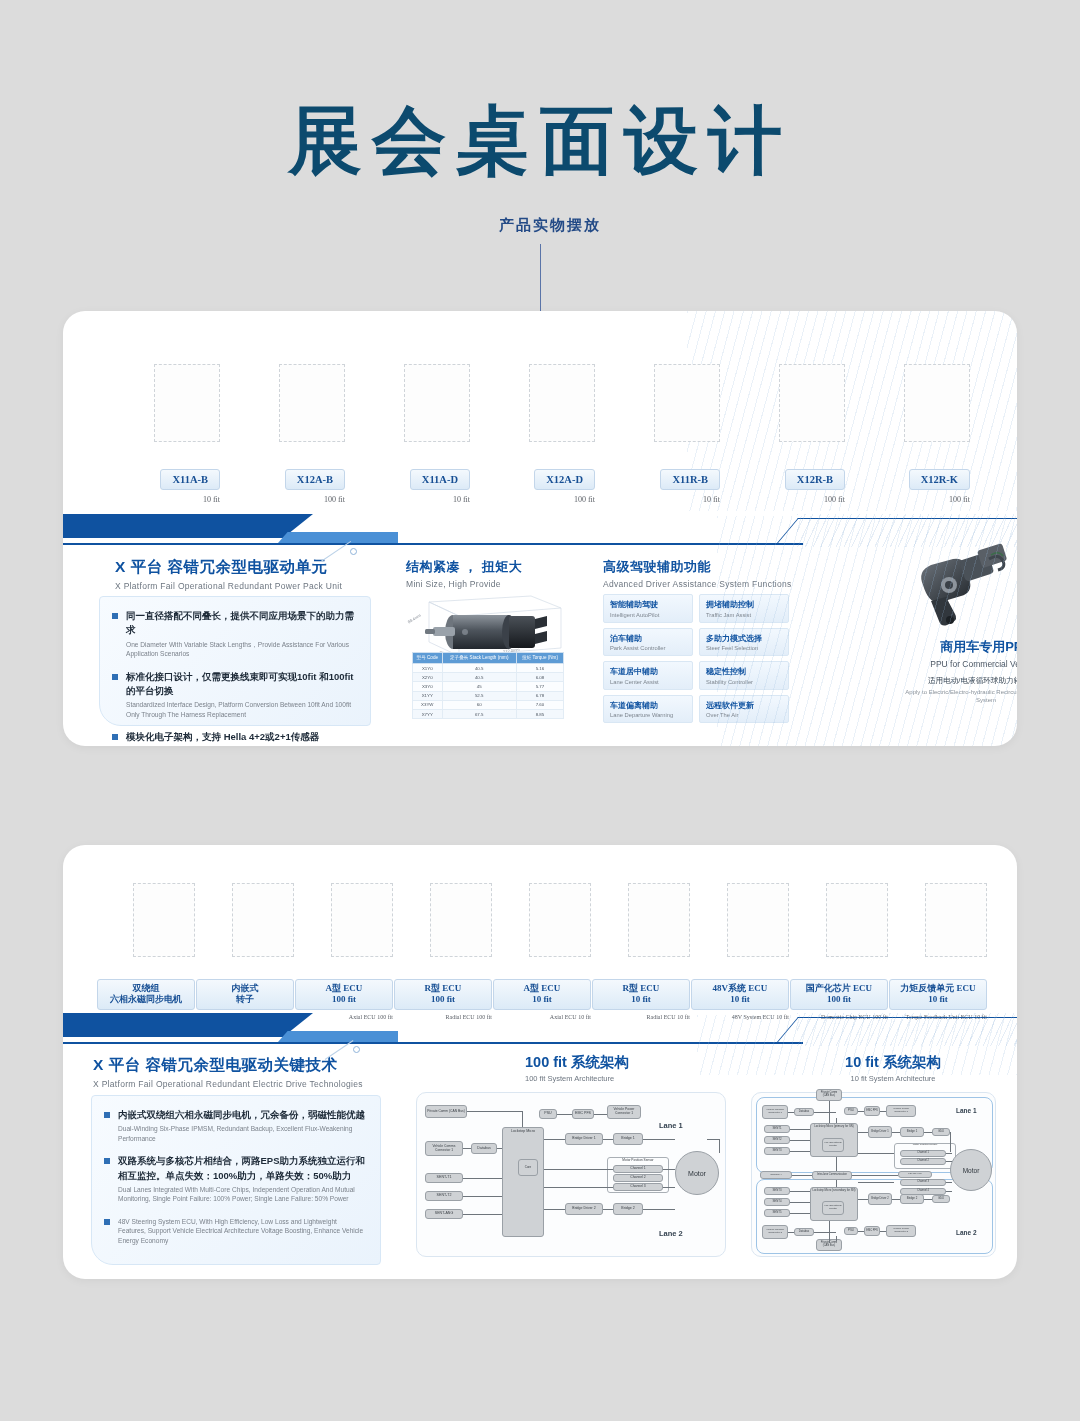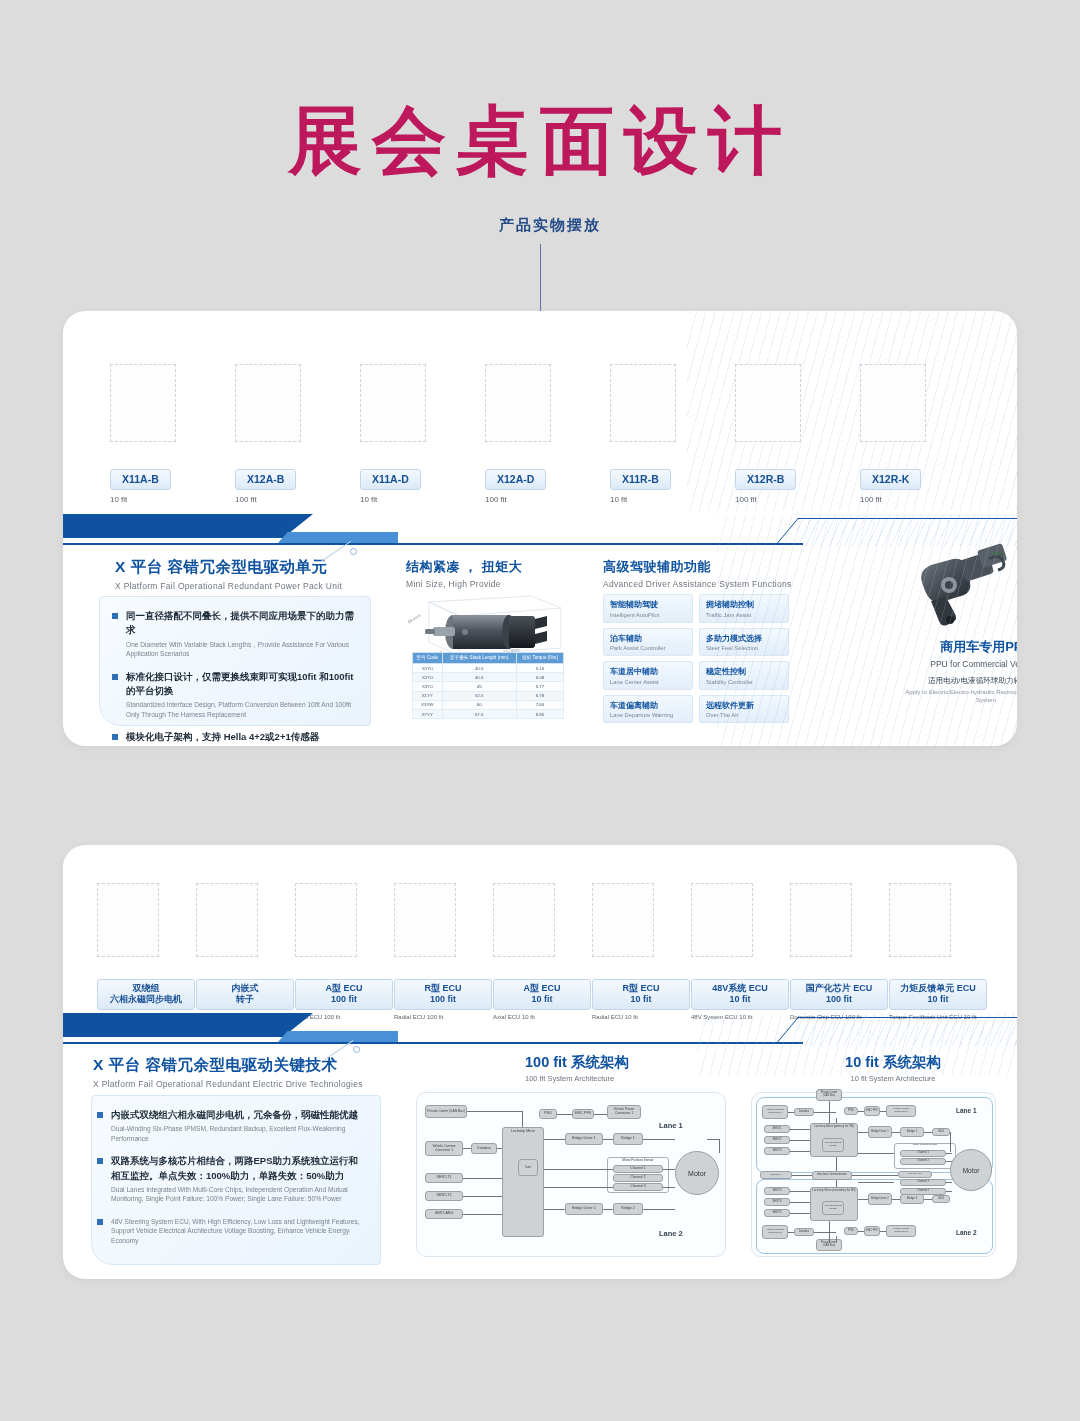--- a/index.html
+++ b/index.html
@@ -7,21 +7,21 @@
     width:1080px; height:1421px;
     background:#dcdcdc;
     font-family:"Liberation Sans","DejaVu Sans",sans-serif;
     position:relative; overflow:hidden;
   }
   .page { position:relative; width:1080px; height:1421px; }
 
   
   .hero-title{
     position:absolute; top:104px; left:0; width:1080px;
-    text-align:center; color:#be185d; font-size:74px; font-weight:bold;
+    text-align:center; color:#0c4a6e; font-size:74px; font-weight:bold;
     letter-spacing:10px; line-height:1;
   }
   .sub-title{
     position:absolute; top:216px; left:0; width:1080px; text-align:center;
     color:#234a86; font-size:15px; font-weight:bold; letter-spacing:2px;padding-left:20px;
   }
   .connector-line{
     position:absolute; top:244px; left:540px; width:1px; height:122px;
     background:#5a74a8;
   }
@@ -30,21 +30,21 @@
   .panel{
     position:absolute; left:63px; width:954px;
     background:#ffffff; border-radius:22px; overflow:hidden;
     box-shadow:0 2px 10px rgba(0,0,0,.05);
   }
   #panel-1{ top:311px; height:435px; }
   #panel-2{ top:845px; height:434px; }
 
   
   .ph-row{ position:absolute; display:flex; }
-  .ph-cell{ display:flex; flex-direction:column; align-items:flex-start; }
+  .ph-cell{ display:flex; flex-direction:column; align-items:flex-end;font-family:Liberation Serif, serif; }
   .ph-box{ border:1px dashed #cfd4d9; background:#fdfdfd; }
   .tag{
     border:1px solid #c3d6ea; border-radius:3px;
     background:linear-gradient(180deg,#f4f9fd 0%,#dceaf7 100%);
     color:#174f94; font-weight:bold; text-align:center;
     line-height:1.25;
   }
   .tag-sub{ color:#5a5f66; }
 
   
@@ -495,21 +495,21 @@
       <div class="band-hatch"></div>
     </div>
 
     <div class="head-block" style="top:210px;left:30px;">
       <div class="sec-cn">X 平台  容错冗余型电驱动关键技术</div>
       <div class="sec-en">X  Platform   Fail Operational Redundant Electric Drive Technologies</div>
     </div>
     <div class="head-arm" style="top:214px;left:262px;width:34px;transform:rotate(-34deg);transform-origin:left center;"></div>
     <div class="head-dot" style="top:201px;left:290px;"></div>
 
-    <div class="bullet-card" style="top:250px;left:28px;width:290px;height:170px;border-radius:4px 4px 4px 22px;padding:12px 14px 0 5px;">
+    <div class="bullet-card" style="top:250px;left:28px;width:290px;height:170px;border-radius:4px 4px 4px 22px;padding:12px 14px 0 12px;">
       <div class="bullet">
         <div class="sq"></div>
         <div>
           <div class="b-cn">内嵌式双绕组六相永磁同步电机，冗余备份，弱磁性能优越</div>
           <div class="b-en">Dual-Winding Six-Phase IPMSM, Redundant Backup, Excellent Flux-Weakening Performance</div>
         </div>
       </div>
       <div class="bullet">
         <div class="sq"></div>
         <div>

